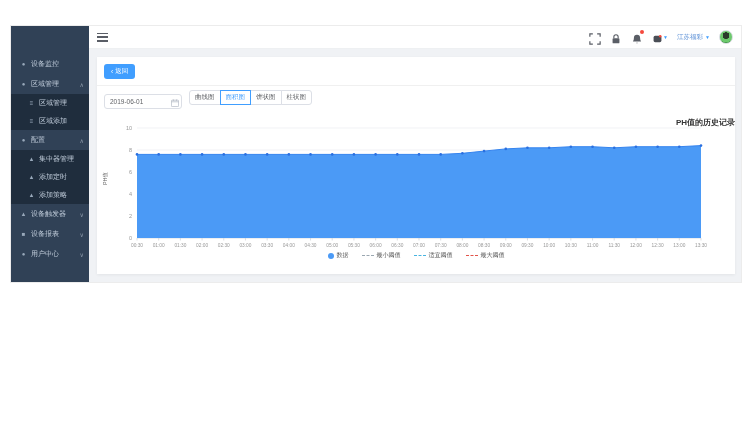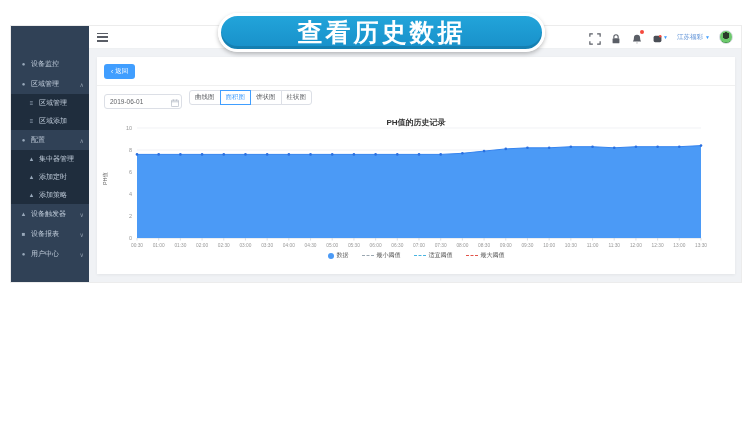--- a/index.html
+++ b/index.html
@@ -39,36 +39,33 @@
   .controls { position:absolute; left:7px; top:33px; height:15px; display:flex; align-items:center; }
   .date-box { position:relative; width:78px; height:15px; }
   .date-box input { width:100%; height:100%; border:1px solid #dcdfe6; border-radius:3px; font-size:6.5px; color:#606266; padding:0 14px 0 5px; outline:none; font-family:inherit; }
   .cal-icon { position:absolute; right:3px; top:3px; width:8px; height:8px; cursor:pointer; }
   .ct-group { display:flex; margin-left:7px; }
   .ct-btn { height:15px; padding:0 5px; background:#fff; border:1px solid #dcdfe6; font-size:6.5px; color:#606266; cursor:pointer; margin-left:-1px; display:flex; align-items:center; font-family:inherit; }
   .ct-btn:first-child { margin-left:0; border-radius:3px 0 0 3px; }
   .ct-btn:last-child { border-radius:0 3px 3px 0; }
   .ct-btn.sel { color:#409eff; border-color:#409eff; position:relative; z-index:1; }
 
-  .chart-title { position:absolute; left:0; right:0; top:60px; text-align:center; font-size:8px; font-weight:bold; color:#333; }
+  .chart-title { position:absolute; left:0; right:0; top:60px; text-align:right; font-size:8px; font-weight:bold; color:#333; }
   .y-axis-label { position:absolute; left:2px; top:118px; font-size:5.5px; color:#666; transform:rotate(-90deg); transform-origin:center; }
   .chart-svg { position:absolute; left:0; top:67px; }
   .legend { position:absolute; left:0; right:0; top:194px; display:flex; justify-content:center; gap:13px; align-items:center; }
   .legend-item { display:flex; align-items:center; gap:3px; font-size:6px; color:#555; cursor:pointer; }
   .sw-dot { width:6px; height:6px; border-radius:50%; }
   .sw-dash { width:12px; height:0; border-top:1.5px dashed; }
 </style>
 </head>
 <body>
 
 <div class="stage">
 
-  <div class="banner">
-    <span>查看历史数据</span>
-  </div>
 
   <div class="app">
 
     <div class="sidebar">
       <div class="menu">
           <div class="menu-item">
             <span class="mi-icon">●</span>
             <span>设备监控</span>
           </div>
           <div class="menu-item">

